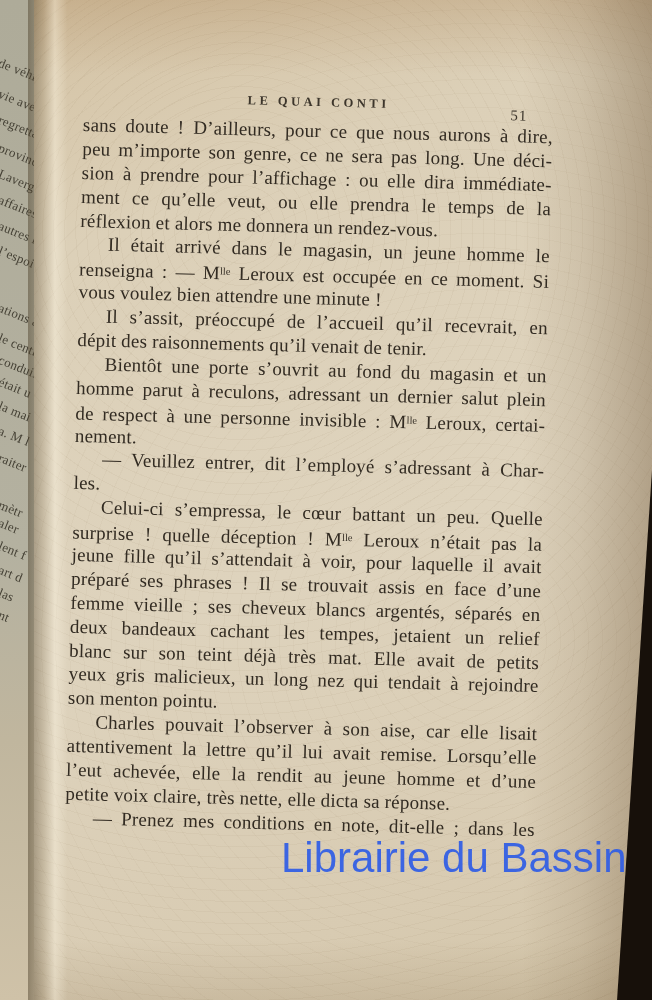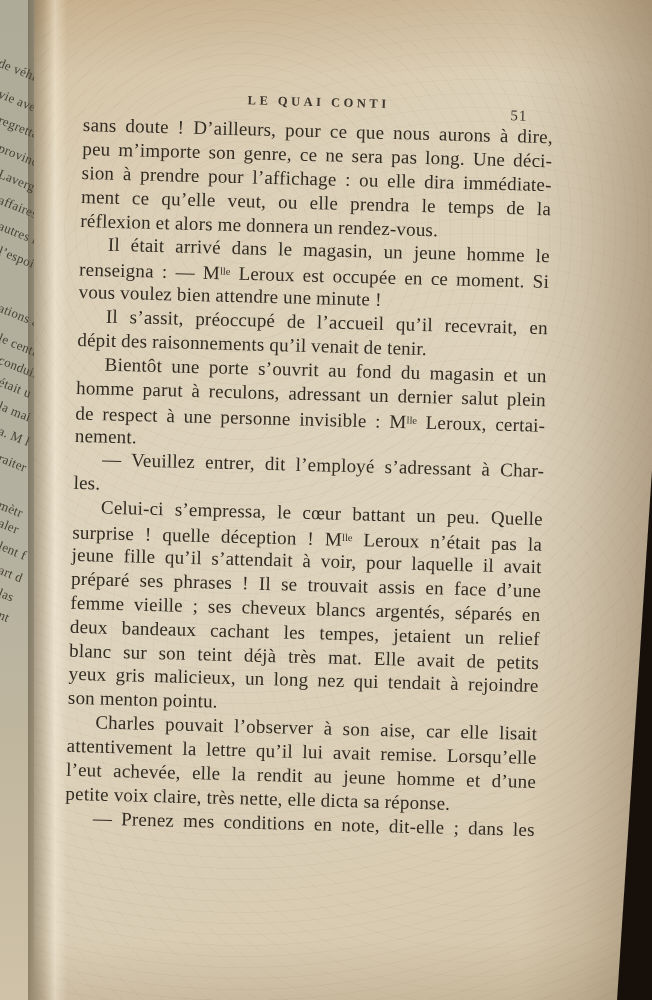--- a/index.html
+++ b/index.html
@@ -121,13 +121,14 @@
         <div class="bline">yeux gris malicieux, un long nez qui tendait à rejoindre</div>
         <div class="bline endline">son menton pointu.</div>
         <div class="bline indent">Charles pouvait l’observer à son aise, car elle lisait</div>
         <div class="bline">attentivement la lettre qu’il lui avait remise. Lorsqu’elle</div>
         <div class="bline">l’eut achevée, elle la rendit au jeune homme et d’une</div>
         <div class="bline endline">petite voix claire, très nette, elle dicta sa réponse.</div>
         <div class="bline indent">— Prenez mes conditions en note, dit-elle ; dans les</div>
       </div>
   </div>
 
+  <div class="watermark">Librairie du Bassin</div>
 </div>
 
 </body></html>

